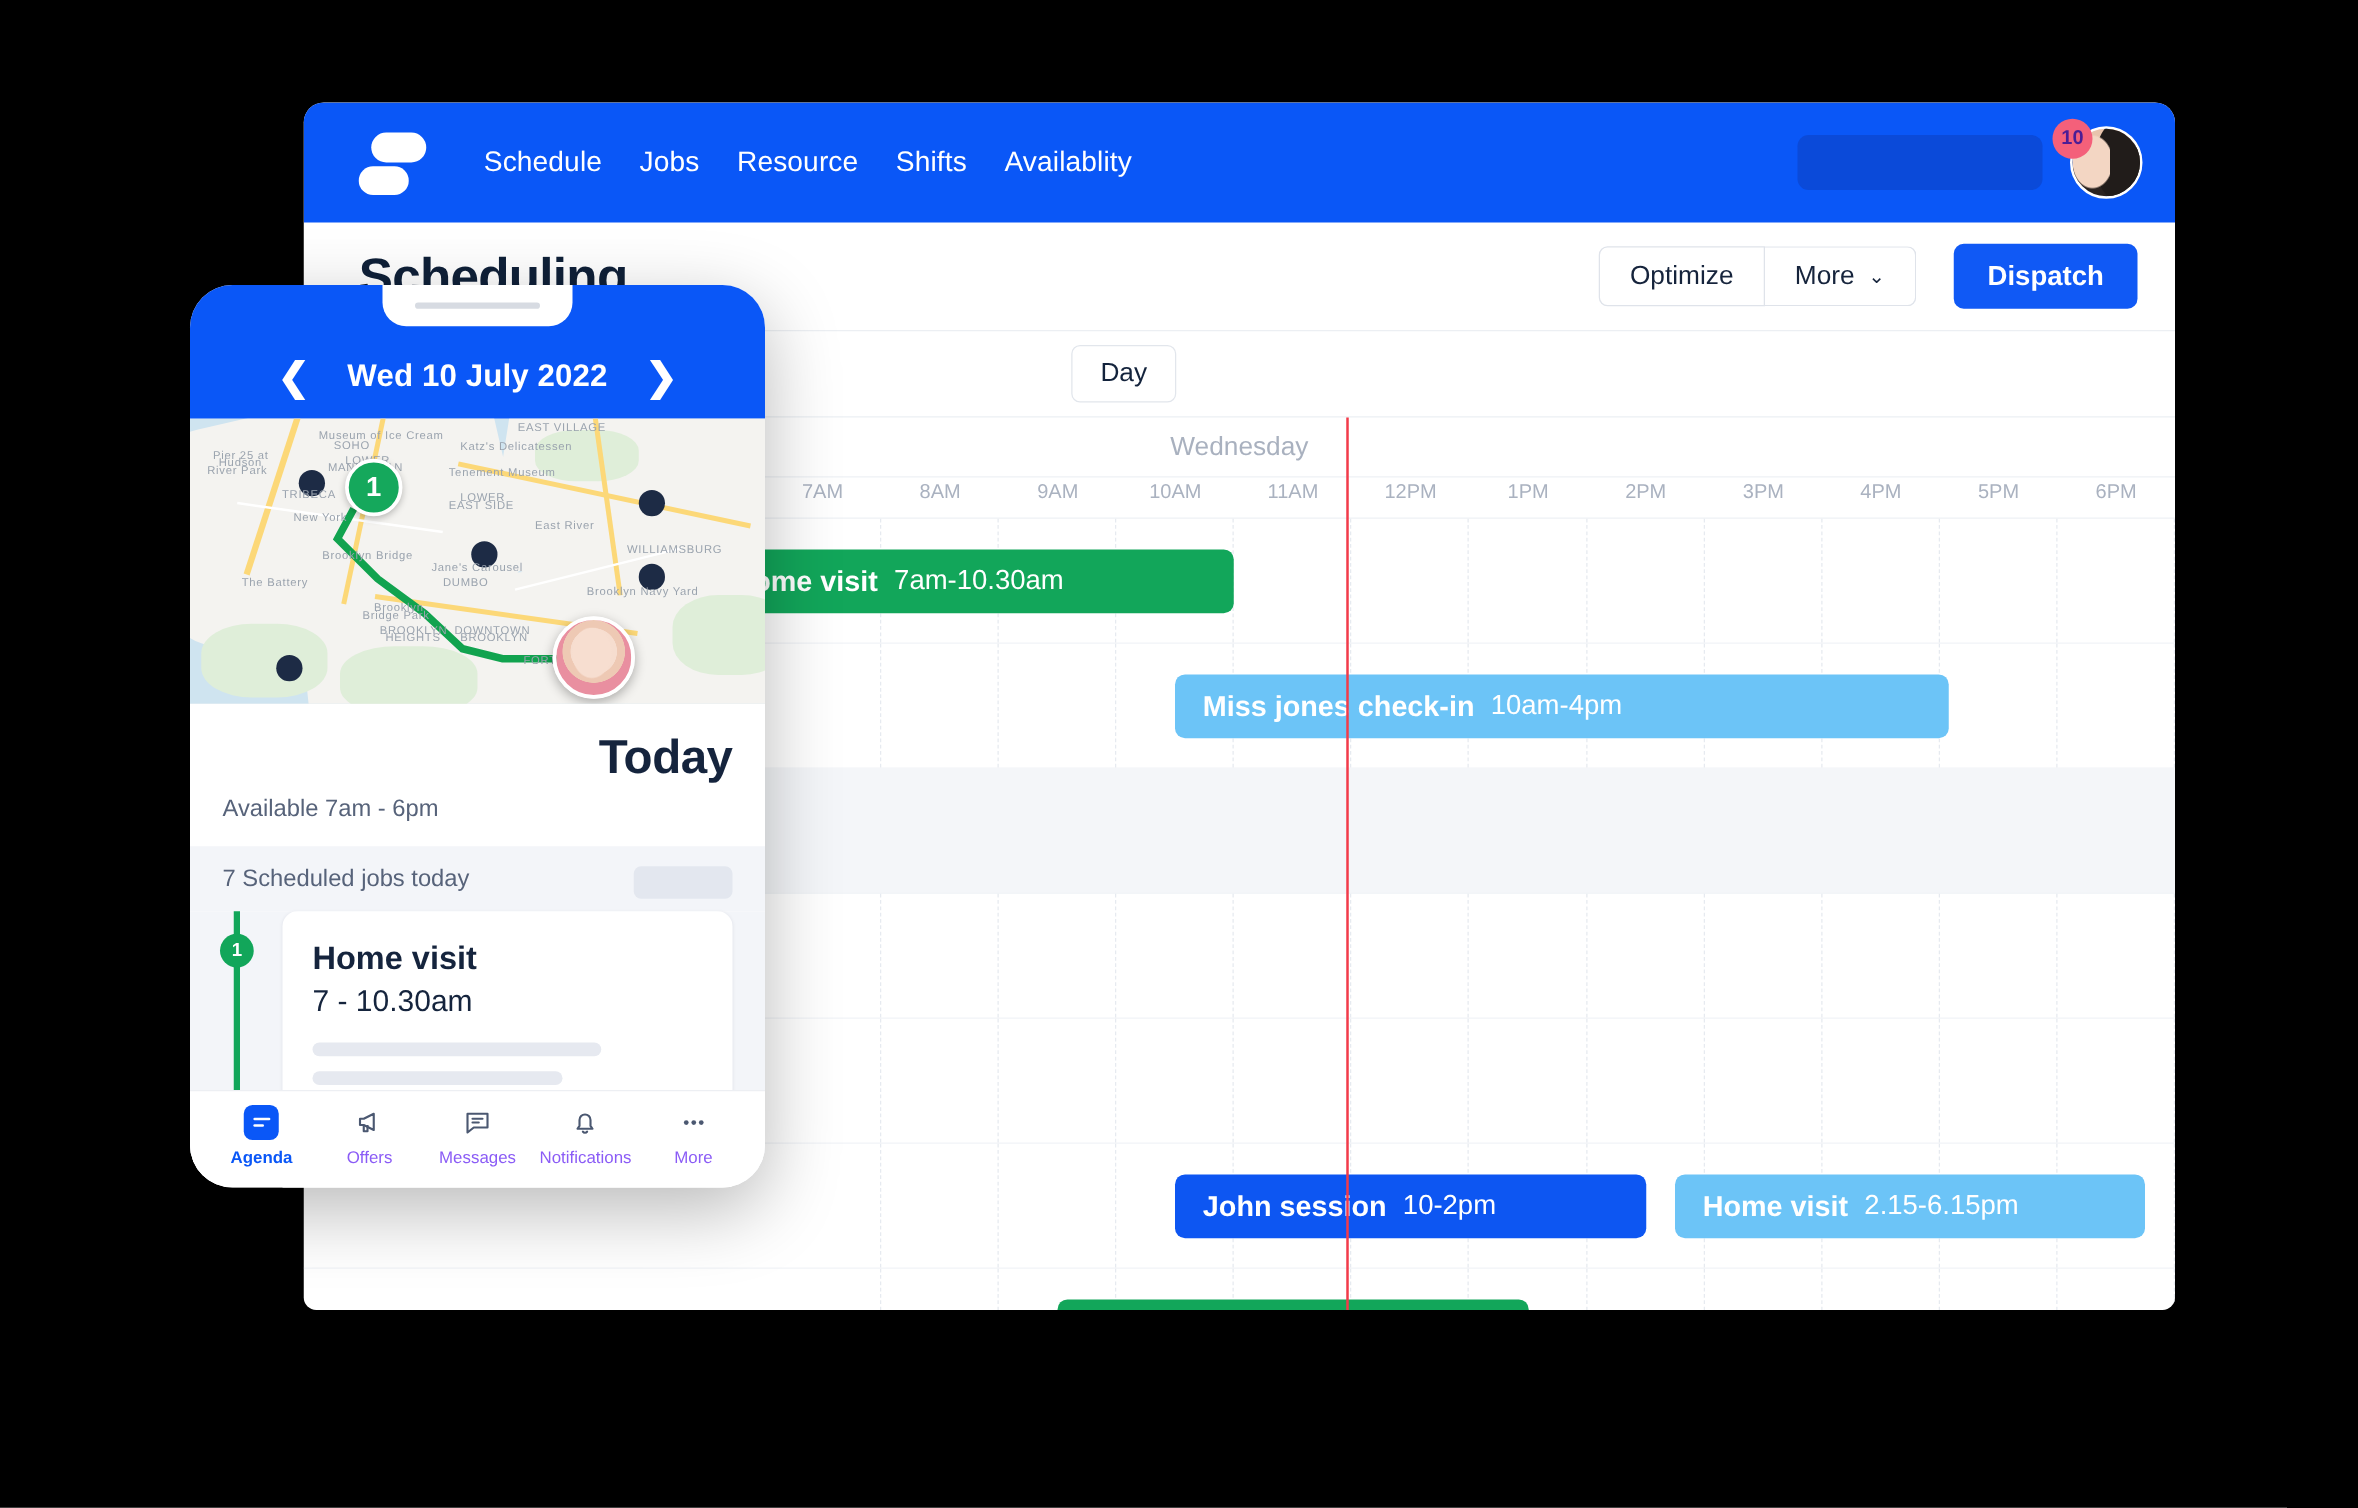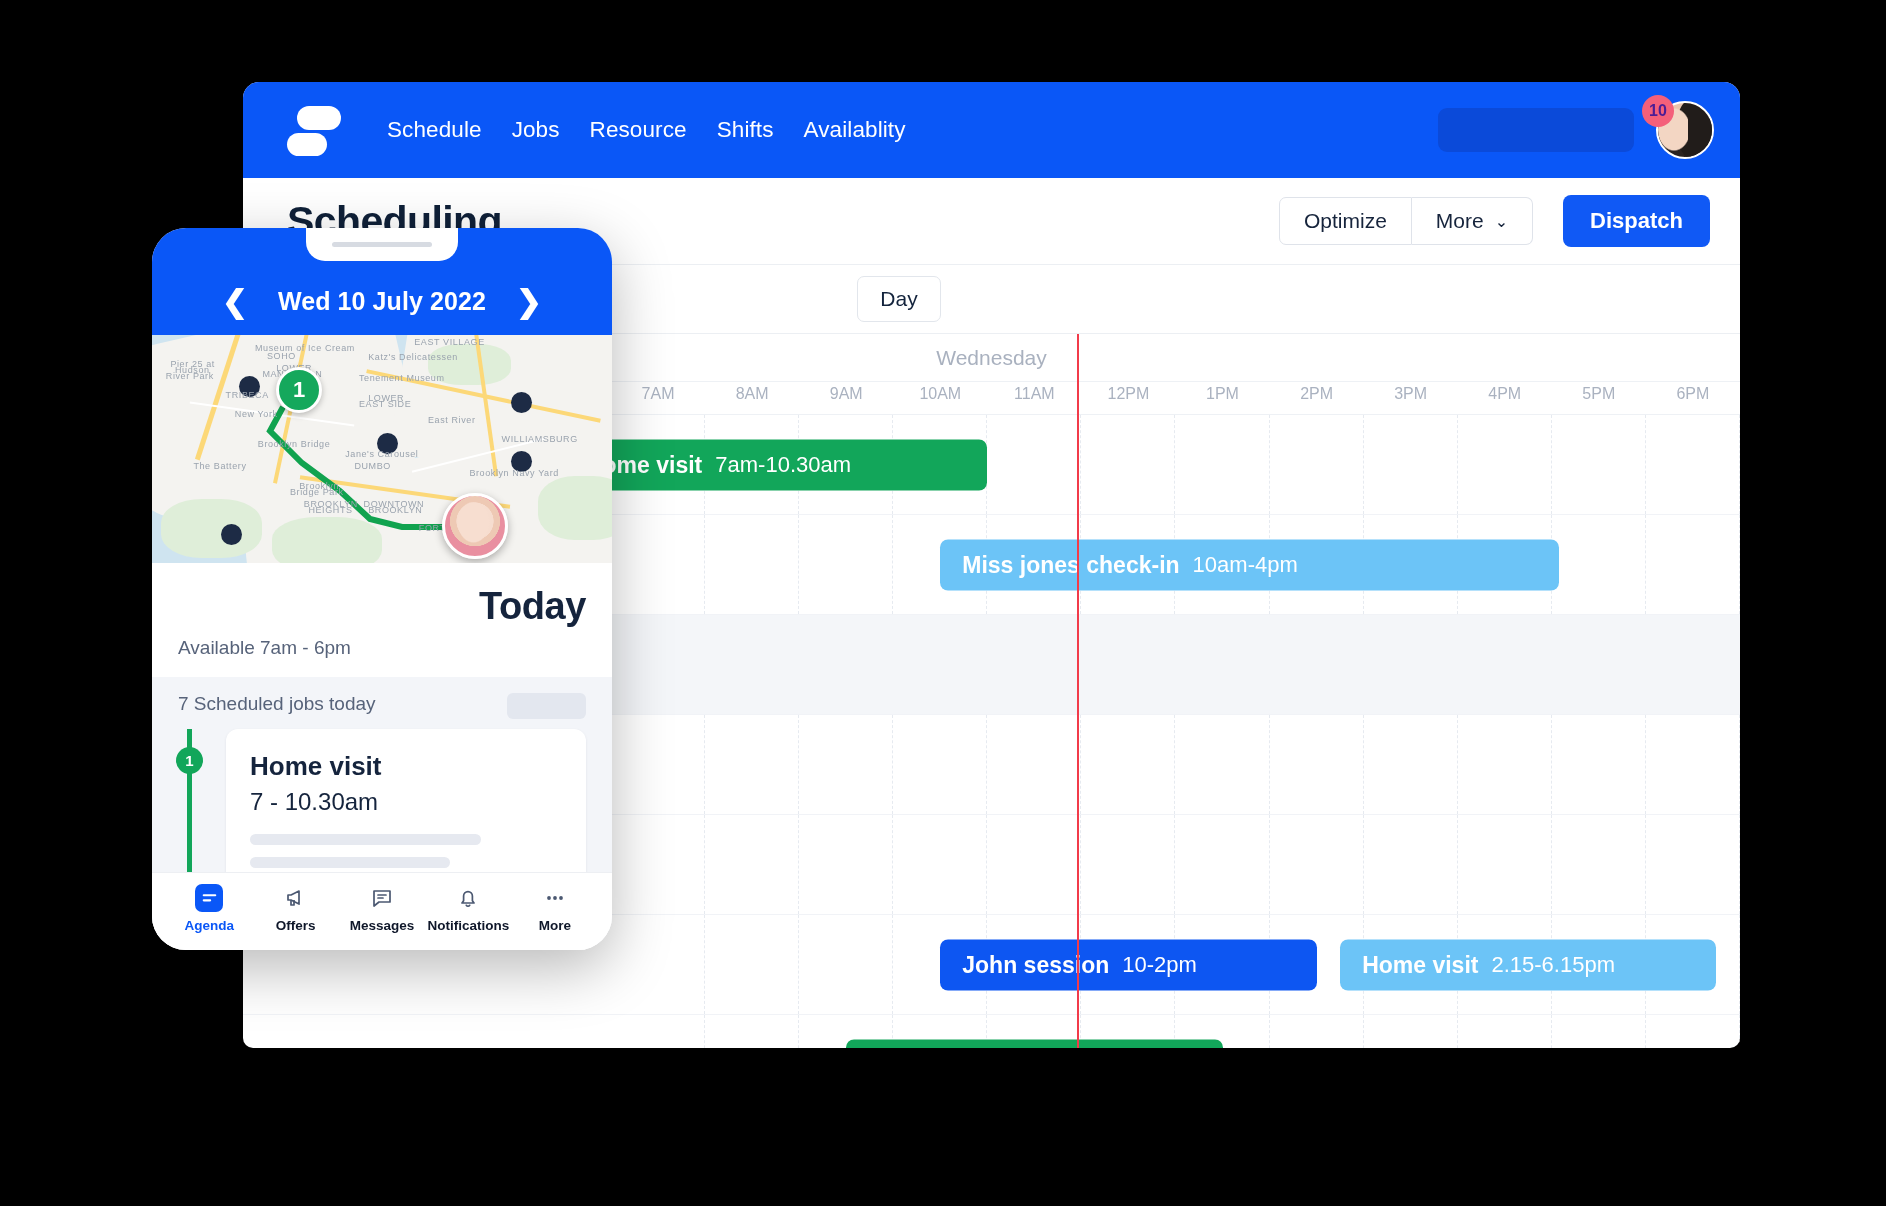--- a/index.html
+++ b/index.html
@@ -383,21 +383,21 @@
     display: flex; align-items: center;
     padding: 0 14px 6px 14px;
   }
   .tab {
     flex: 1 0 0;
     display: flex; flex-direction: column;
     align-items: center; gap: 6px;
     cursor: pointer;
   }
   .tab .ticon { width: 28px; height: 28px; display: flex; align-items: center; justify-content: center; color: #4b5871; }
-  .tab .tlabel { font-size: 13.5px; color: #0f172a; font-weight: bold; }
+  .tab .tlabel { font-size: 13.5px; color: #8b5cf6; }
   .tab.active .tlabel { color: #0a57f7; font-weight: bold; }
   .tab.active .ticon {
     background: #0a57f7;
     border-radius: 7px;
     color: #ffffff;
   }
 </style>
 </head>
 <body>
 

